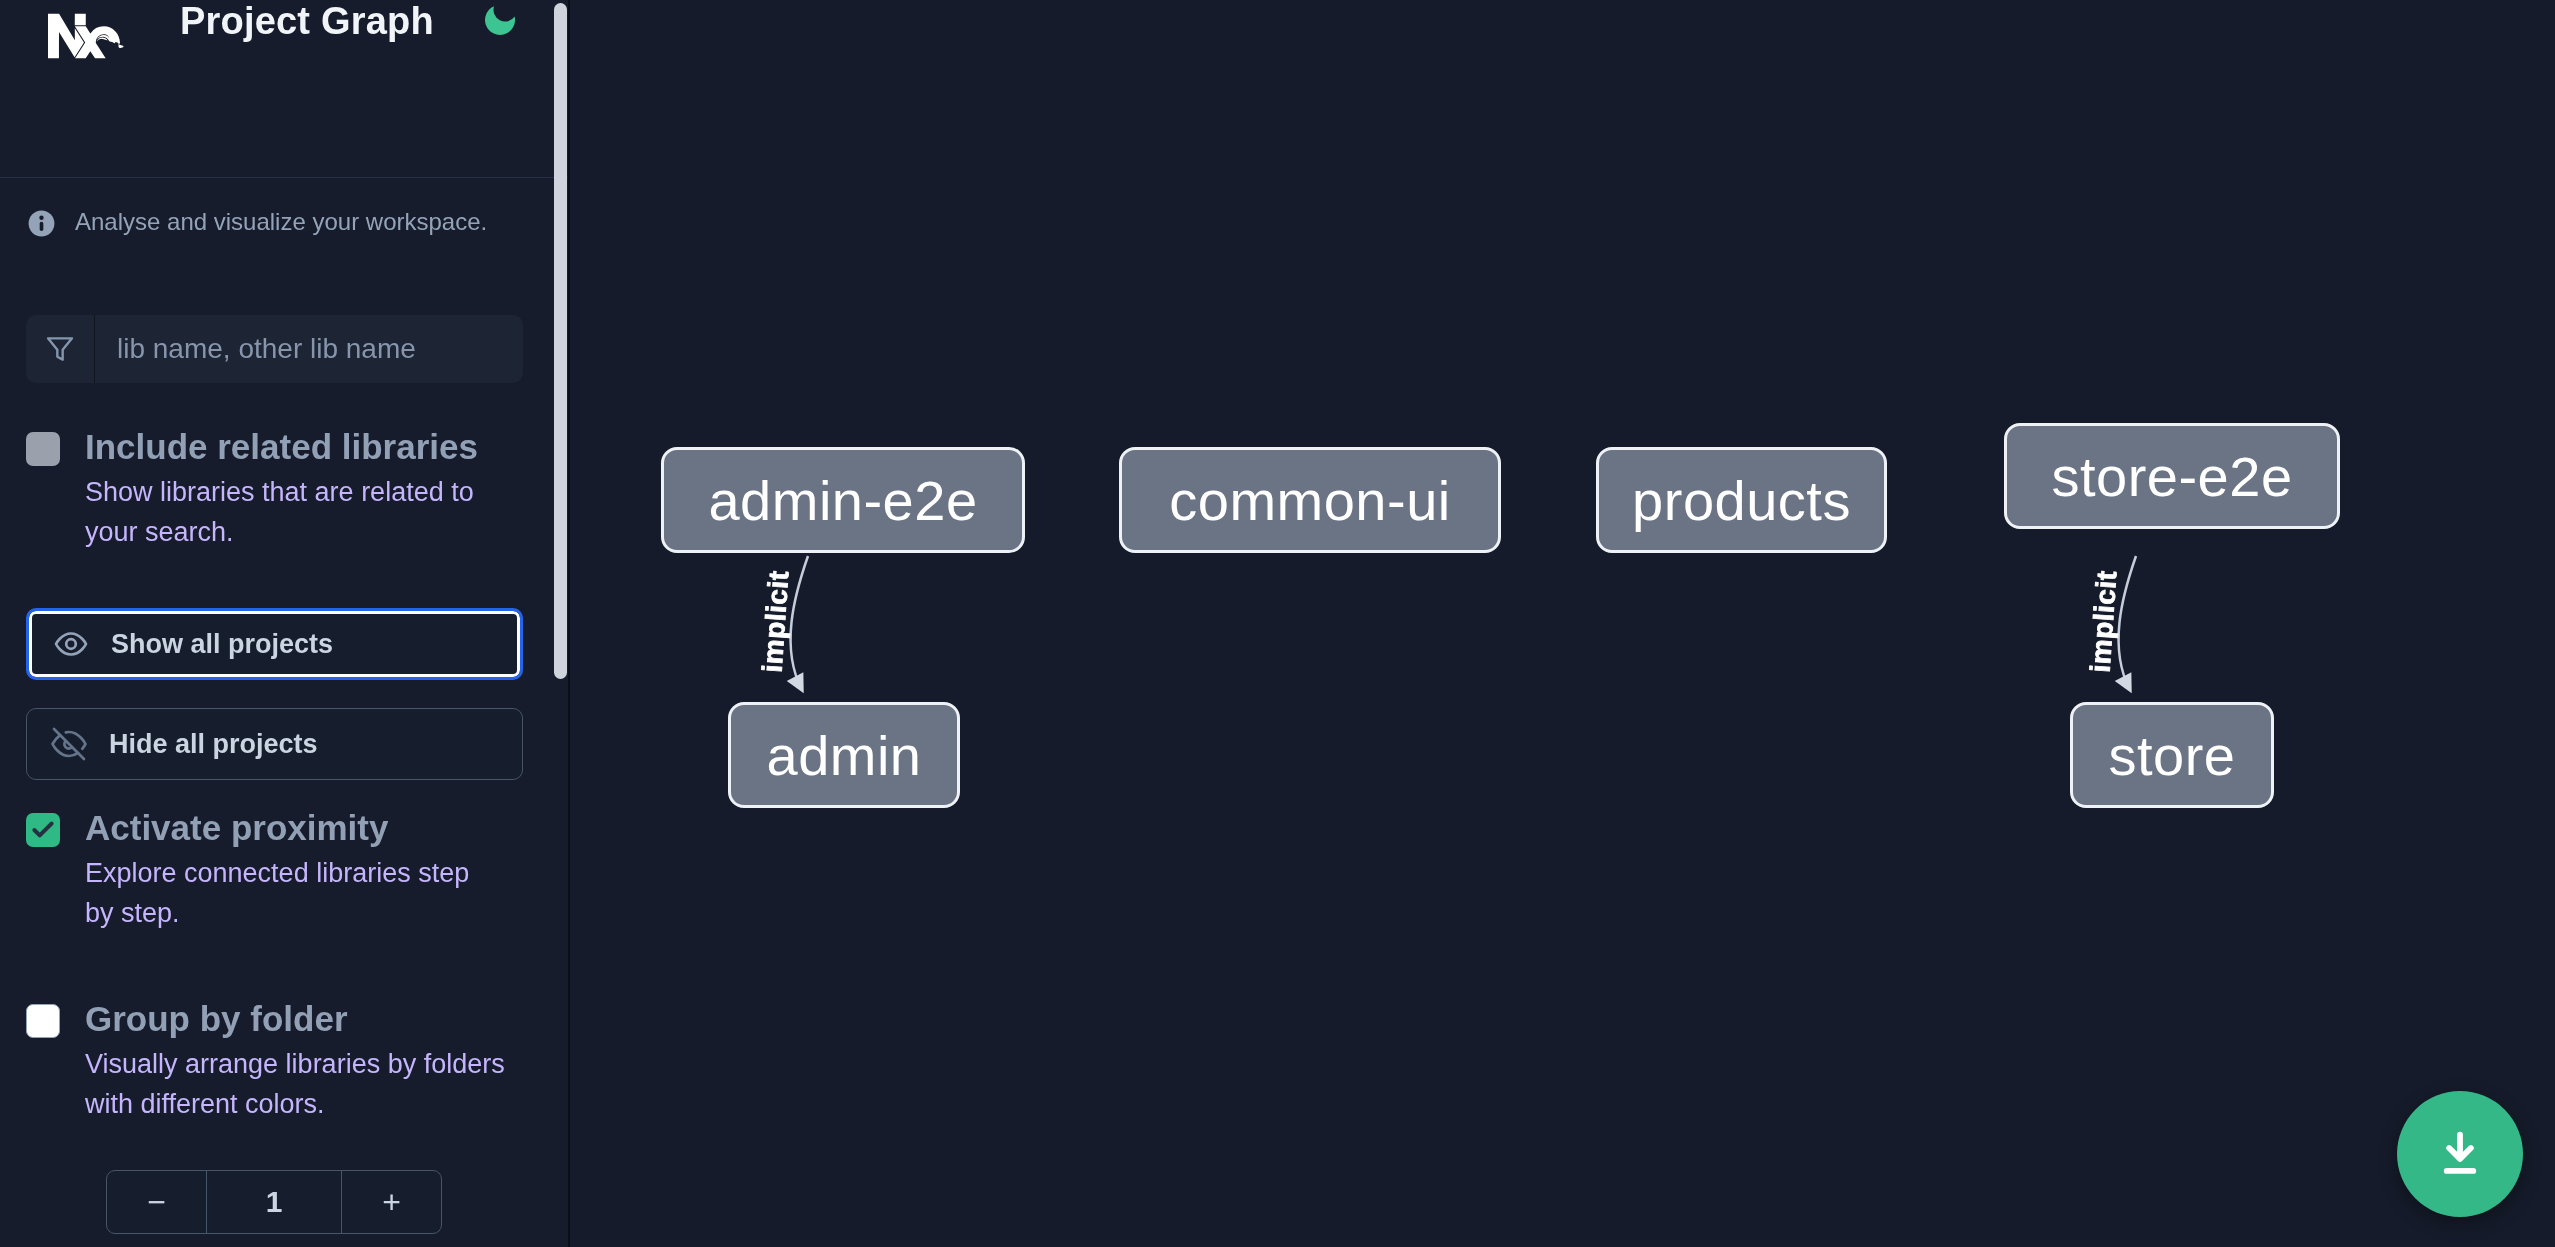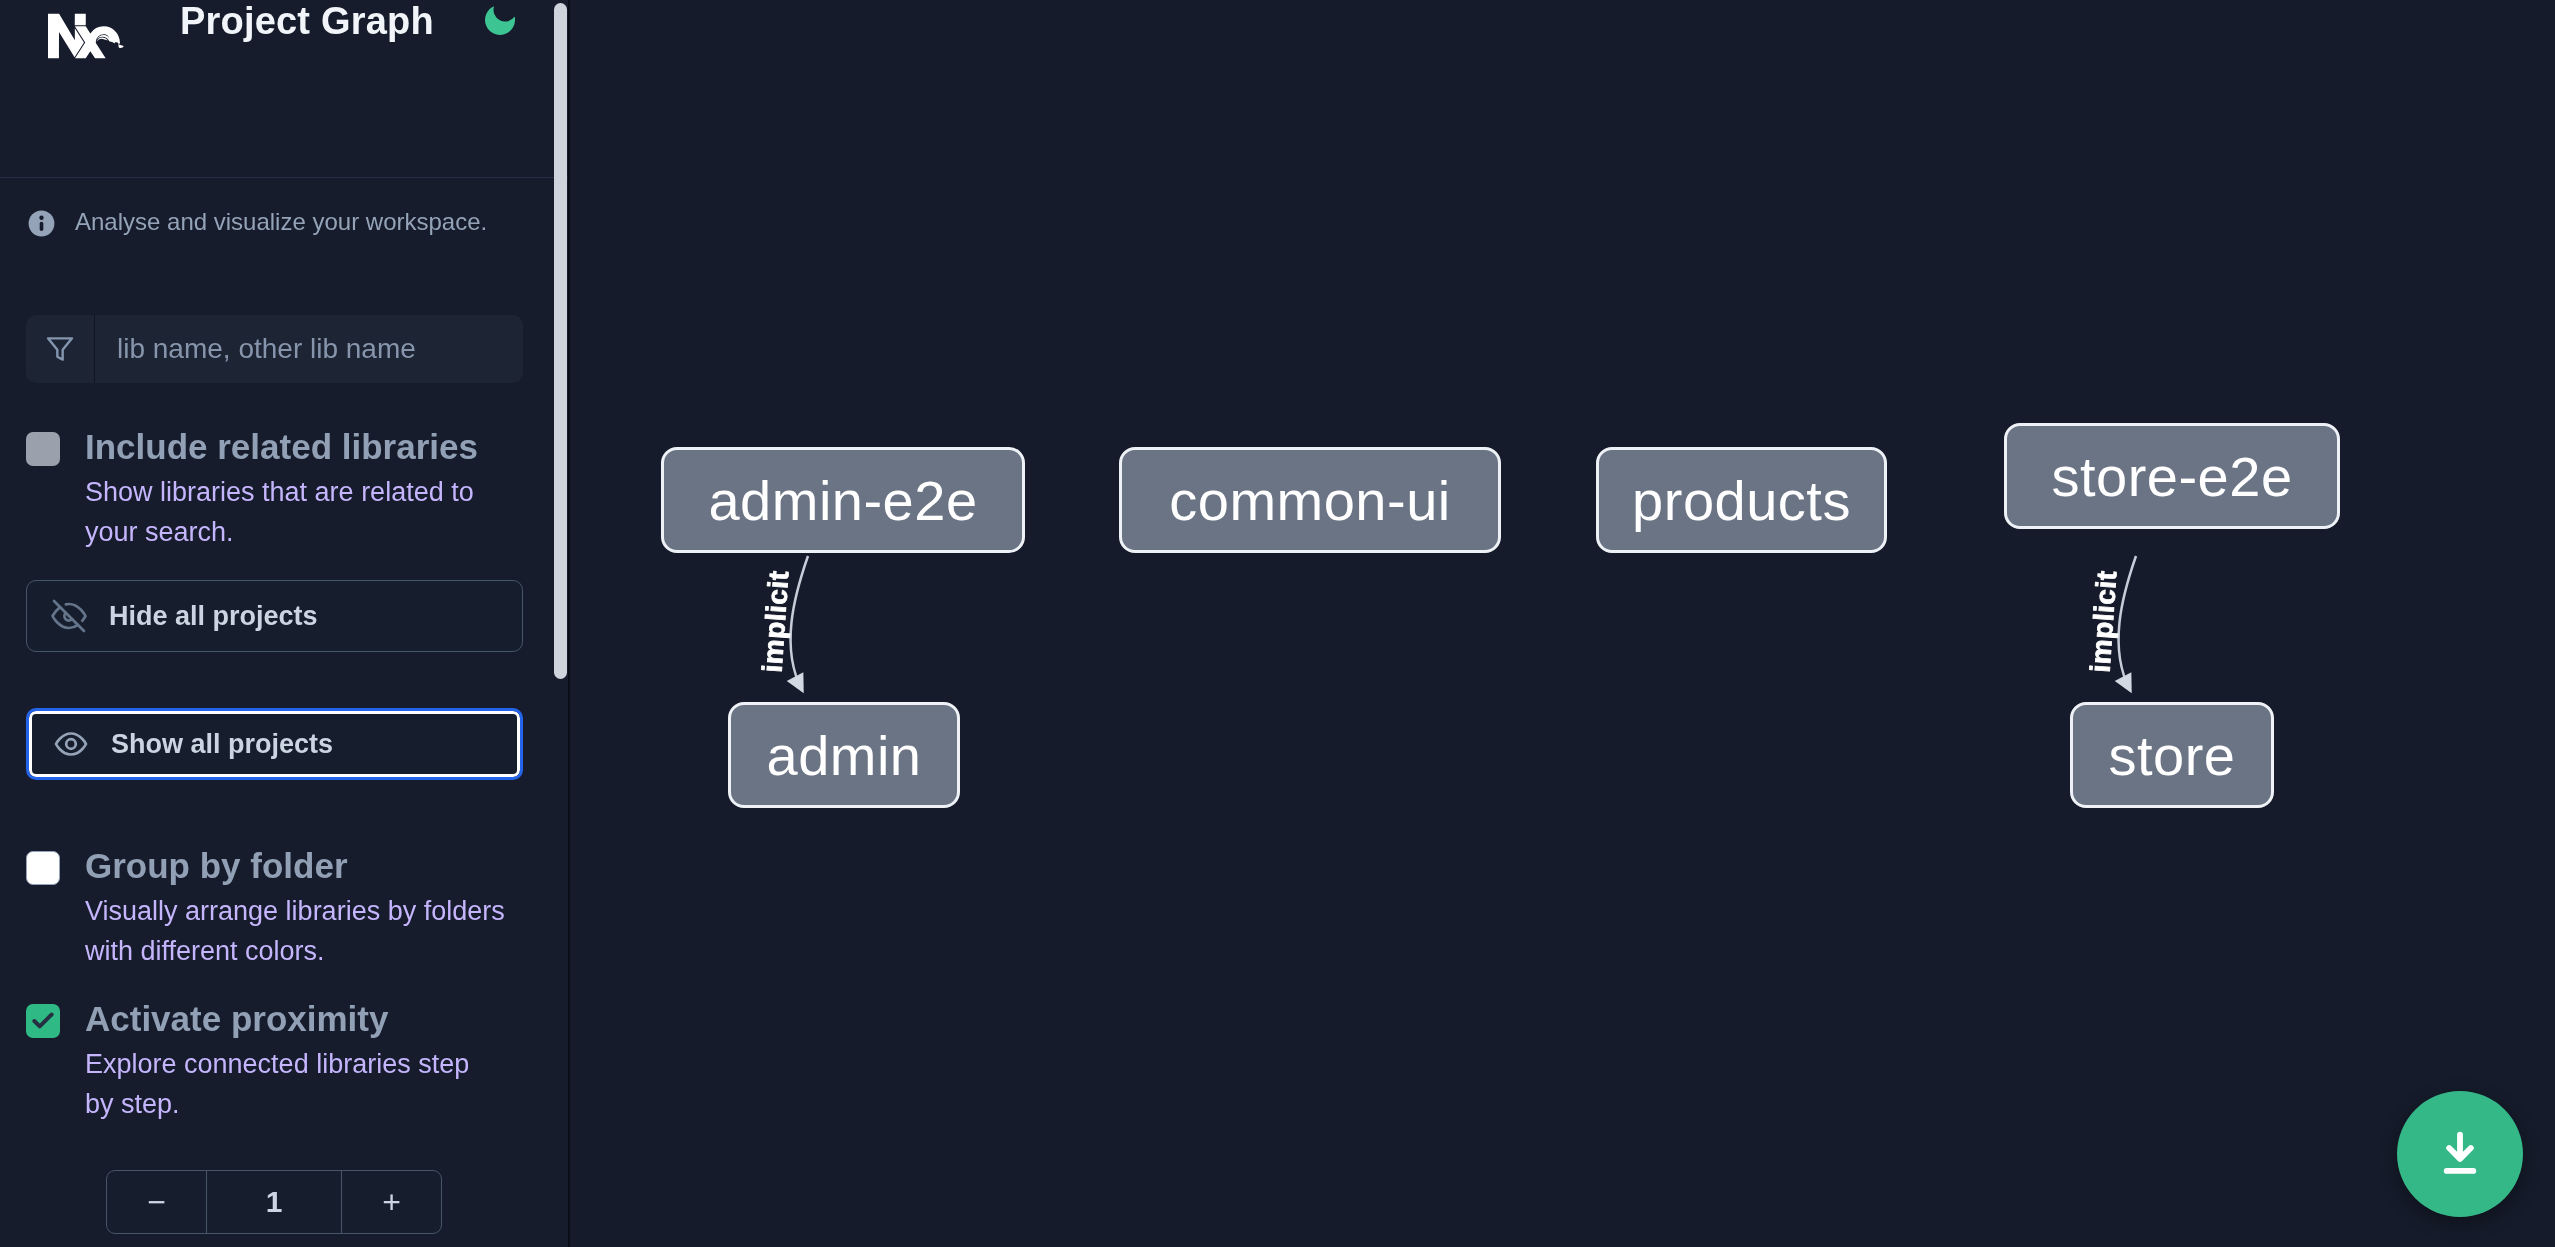--- a/index.html
+++ b/index.html
@@ -147,53 +147,53 @@
       </div>
 
       <div class="toggle-row">
         <span class="box gray"></span>
         <span class="txt">
           <span class="lbl">Include related libraries</span>
           <span class="dsc">Show libraries that are related to your search.</span>
         </span>
       </div>
 
+      <button class="sb-btn focused">
+        <svg viewBox="0 0 24 24" fill="none" stroke="#94a3b8" stroke-width="1.8" stroke-linecap="round" stroke-linejoin="round" aria-hidden="true">
+          <path d="M2 12s3.5-7 10-7 10 7 10 7-3.5 7-10 7S2 12 2 12z"></path>
+          <circle cx="12" cy="12" r="3.2"></circle>
+        </svg>
+        <span>Show all projects</span>
+      </button>
+
       <button class="sb-btn">
         <svg viewBox="0 0 24 24" fill="none" stroke="#64748b" stroke-width="1.8" stroke-linecap="round" stroke-linejoin="round" aria-hidden="true">
           <path d="M17.94 17.94A10.07 10.07 0 0 1 12 20c-7 0-11-8-11-8a18.45 18.45 0 0 1 5.06-5.94M9.9 4.24A9.12 9.12 0 0 1 12 4c7 0 11 8 11 8a18.5 18.5 0 0 1-2.16 3.19m-6.72-1.07a3 3 0 1 1-4.24-4.24"></path>
           <line x1="2" y1="2" x2="22" y2="22"></line>
         </svg>
         <span>Hide all projects</span>
       </button>
 
-      <button class="sb-btn focused">
-        <svg viewBox="0 0 24 24" fill="none" stroke="#94a3b8" stroke-width="1.8" stroke-linecap="round" stroke-linejoin="round" aria-hidden="true">
-          <path d="M2 12s3.5-7 10-7 10 7 10 7-3.5 7-10 7S2 12 2 12z"></path>
-          <circle cx="12" cy="12" r="3.2"></circle>
-        </svg>
-        <span>Show all projects</span>
-      </button>
+      <div class="toggle-row mt30">
+        <span class="box green">
+          <svg viewBox="0 0 24 24" fill="none" stroke="#253042" stroke-width="3.6" stroke-linecap="round" stroke-linejoin="round" aria-hidden="true">
+            <polyline points="20 6 9 17 4 12"></polyline>
+          </svg>
+        </span>
+        <span class="txt">
+          <span class="lbl">Activate proximity</span>
+          <span class="dsc">Explore connected libraries step by step.</span>
+        </span>
+      </div>
 
       <div class="toggle-row mt68">
         <span class="box white"></span>
         <span class="txt">
           <span class="lbl">Group by folder</span>
           <span class="dsc">Visually arrange libraries by folders with different colors.</span>
-        </span>
-      </div>
-
-      <div class="toggle-row mt30">
-        <span class="box green">
-          <svg viewBox="0 0 24 24" fill="none" stroke="#253042" stroke-width="3.6" stroke-linecap="round" stroke-linejoin="round" aria-hidden="true">
-            <polyline points="20 6 9 17 4 12"></polyline>
-          </svg>
-        </span>
-        <span class="txt">
-          <span class="lbl">Activate proximity</span>
-          <span class="dsc">Explore connected libraries step by step.</span>
         </span>
       </div>
 
       <div class="stepper">
         <button class="seg dec">−</button>
         <span class="seg val">1</span>
         <button class="seg inc">+</button>
       </div>
 
     </div>

